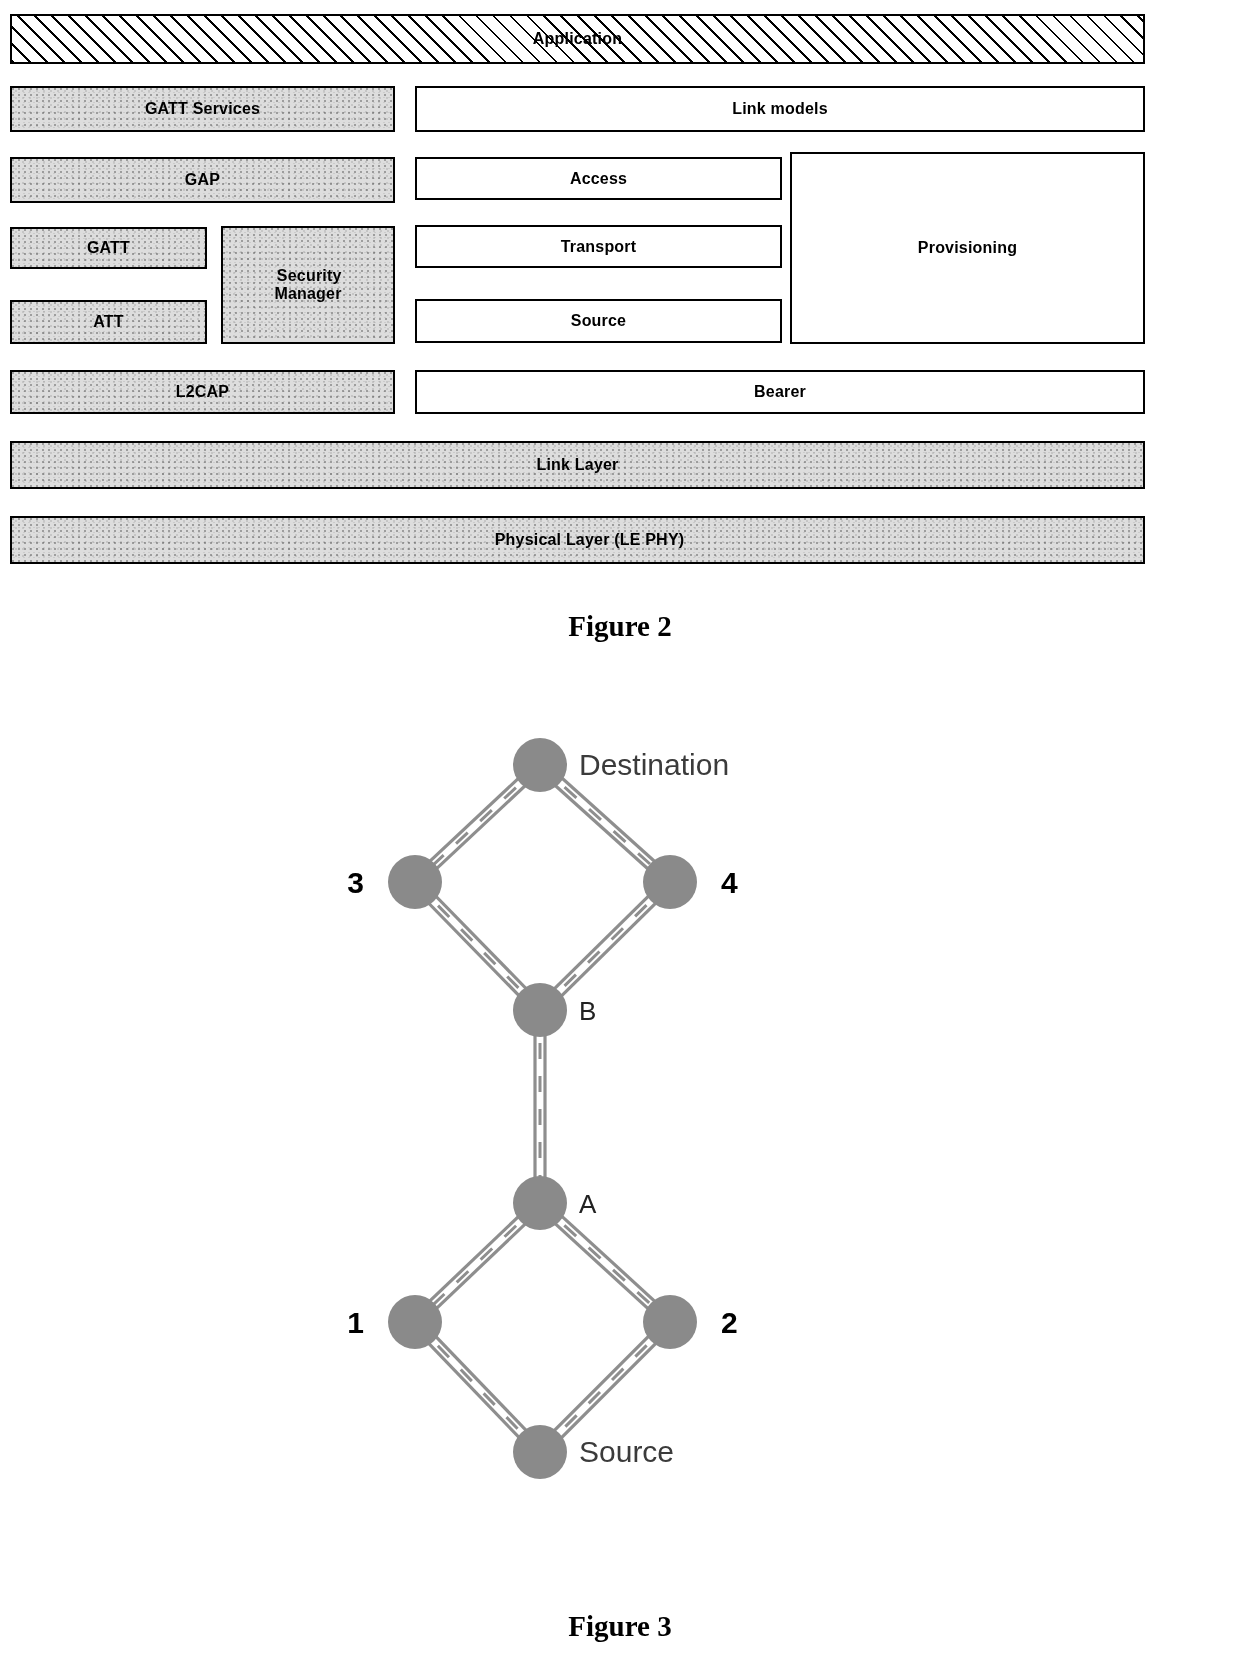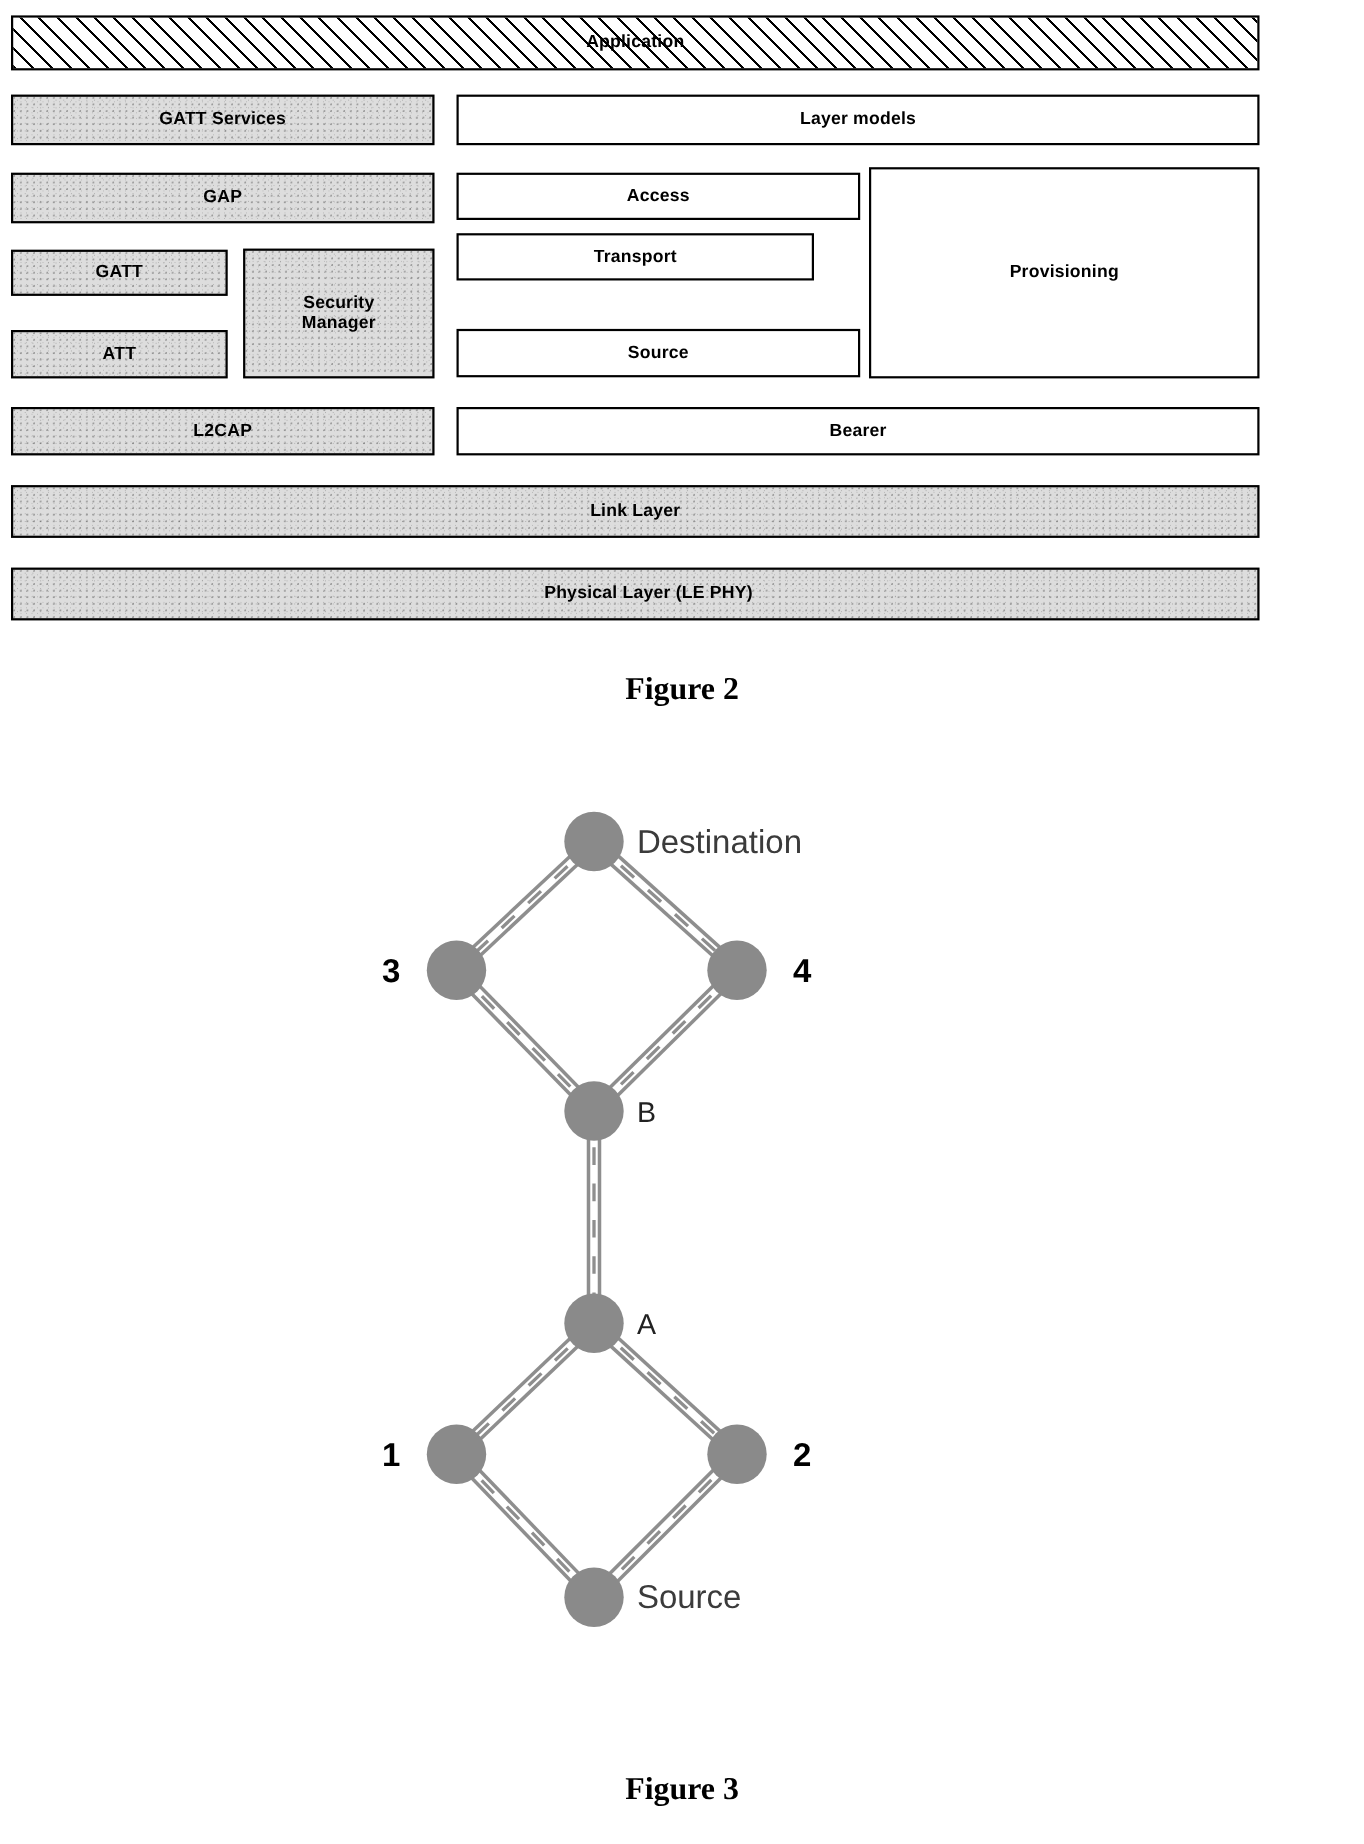--- a/index.html
+++ b/index.html
@@ -42,20 +42,21 @@
   }
 
   
   .fill-grey {
     background-color: #dddddd;
     background-image:
       radial-gradient(circle at 1px 1px, rgba(0,0,0,0.30) 0.7px, transparent 0.9px),
       radial-gradient(circle at 4px 3px, rgba(0,0,0,0.22) 0.6px, transparent 0.8px),
       radial-gradient(circle at 2px 5px, rgba(0,0,0,0.18) 0.6px, transparent 0.8px);
     background-size: 6px 6px, 7px 7px, 5px 5px;
+    text-align: right;
   }
 
   
   .fill-hatch {
     background-color: #ffffff;
     background-image: repeating-linear-gradient(
         45deg,
         #000 0px, #000 2px,
         #ffffff 2px, #ffffff 12px);
   }
@@ -109,38 +110,38 @@
 
 <div id="figure2">
 
   <div class="blk fill-hatch" style="left: 10px; top: 14px; width: 1135px; height: 50px;">
       <span class="blk-label">Application</span>
     </div>
     <div class="blk fill-grey" style="left: 10px; top: 86px; width: 385px; height: 46px;">
       <span class="blk-label">GATT Services</span>
     </div>
     <div class="blk" style="left: 415px; top: 86px; width: 730px; height: 46px;">
-      <span class="blk-label">Layer models</span>
+      <span class="blk-label">Link models</span>
     </div>
     <div class="blk fill-grey" style="left: 10px; top: 157px; width: 385px; height: 46px;">
       <span class="blk-label">GAP</span>
     </div>
     <div class="blk" style="left: 415px; top: 157px; width: 367px; height: 43px;">
       <span class="blk-label">Access</span>
     </div>
     <div class="blk" style="left: 790px; top: 152px; width: 355px; height: 192px;">
       <span class="blk-label">Provisioning</span>
     </div>
     <div class="blk fill-grey" style="left: 10px; top: 227px; width: 197px; height: 42px;">
       <span class="blk-label">GATT</span>
     </div>
     <div class="blk fill-grey" style="left: 221px; top: 226px; width: 174px; height: 118px;">
       <span class="blk-label">Security<br>Manager</span>
     </div>
-    <div class="blk" style="left: 415px; top: 212px; width: 325px; height: 43px; text-align: right;">
+    <div class="blk" style="left: 415px; top: 225px; width: 367px; height: 43px; text-align: right;">
       <span class="blk-label">Transport</span>
     </div>
     <div class="blk fill-grey" style="left: 10px; top: 300px; width: 197px; height: 44px;">
       <span class="blk-label">ATT</span>
     </div>
     <div class="blk" style="left: 415px; top: 299px; width: 367px; height: 44px;">
       <span class="blk-label">Source</span>
     </div>
     <div class="blk fill-grey" style="left: 10px; top: 370px; width: 385px; height: 44px;">
       <span class="blk-label">L2CAP</span>

